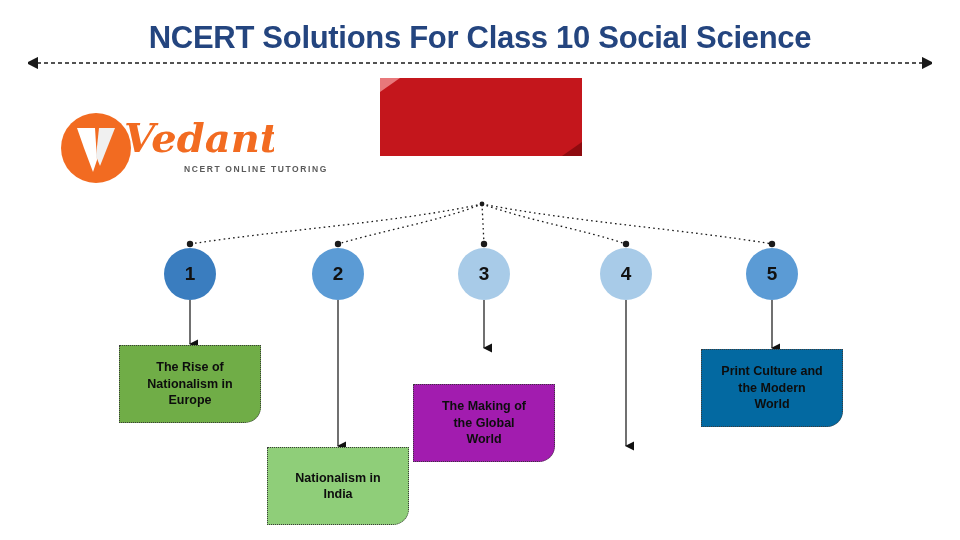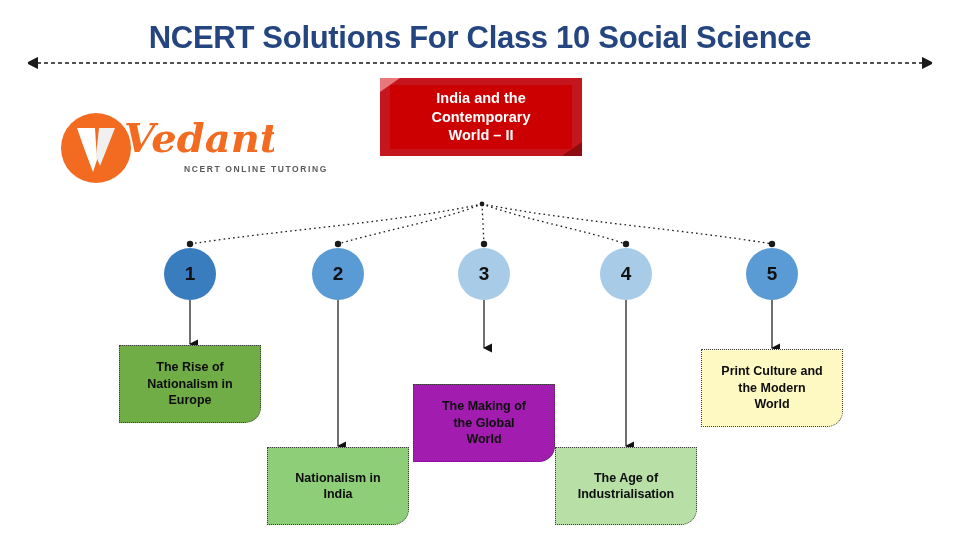--- a/index.html
+++ b/index.html
@@ -231,25 +231,20 @@
         <text x="0" y="40" font-family="DejaVu Serif, serif" font-size="40" font-style="italic" font-weight="bold" fill="#f26b21">Vedantu</text>
       </svg>
     </div>
     <div id="logo-tag">NCERT ONLINE TUTORING</div>
   </div>
 
   <div id="root-box">
     <div class="bevel-outer"></div>
     <div class="bevel-tl"></div>
     <div class="bevel-br"></div>
-    <div class="bevel-face">
-      <div id="root-label">India and the
-Contemporary
-World – II</div>
-    </div>
   </div>
 
 
   <svg id="fan-layer" viewBox="0 0 960 540">
     <g stroke="#1a1a1a" stroke-width="1.3" fill="none" stroke-dasharray="1.6,3.2">
       <path d="M482,188 C 400,206 280,214 190,228"></path>
       <path d="M482,188 C 440,205 385,214 338,228"></path>
       <path d="M482,188 L 484,228"></path>
       <path d="M482,188 C 530,205 585,214 626,228"></path>
       <path d="M482,188 C 575,206 690,214 772,228"></path>
@@ -299,20 +294,18 @@
 Nationalism in
 Europe</div>
 
   <div class="topic-box" style="left:267px; top:431px; background:#8fce79;">Nationalism in
 India</div>
 
   <div class="topic-box" style="left:413px; top:333px; background:#a21caf;margin-top:35px;">The Making of
 the Global
 World</div>
 
-  <div class="topic-box" style="left:555px; top:431px; background:#b7dfa6;">The Age of
-Industrialisation</div>
-
-  <div class="topic-box" style="left:701px; top:333px; background:#fef9c3;">Print Culture and
+
+  <div class="topic-box" style="left:701px; top:333px; background:#0369a1;">Print Culture and
 the Modern
 World</div>
 
 </div>
 
 </body></html>

